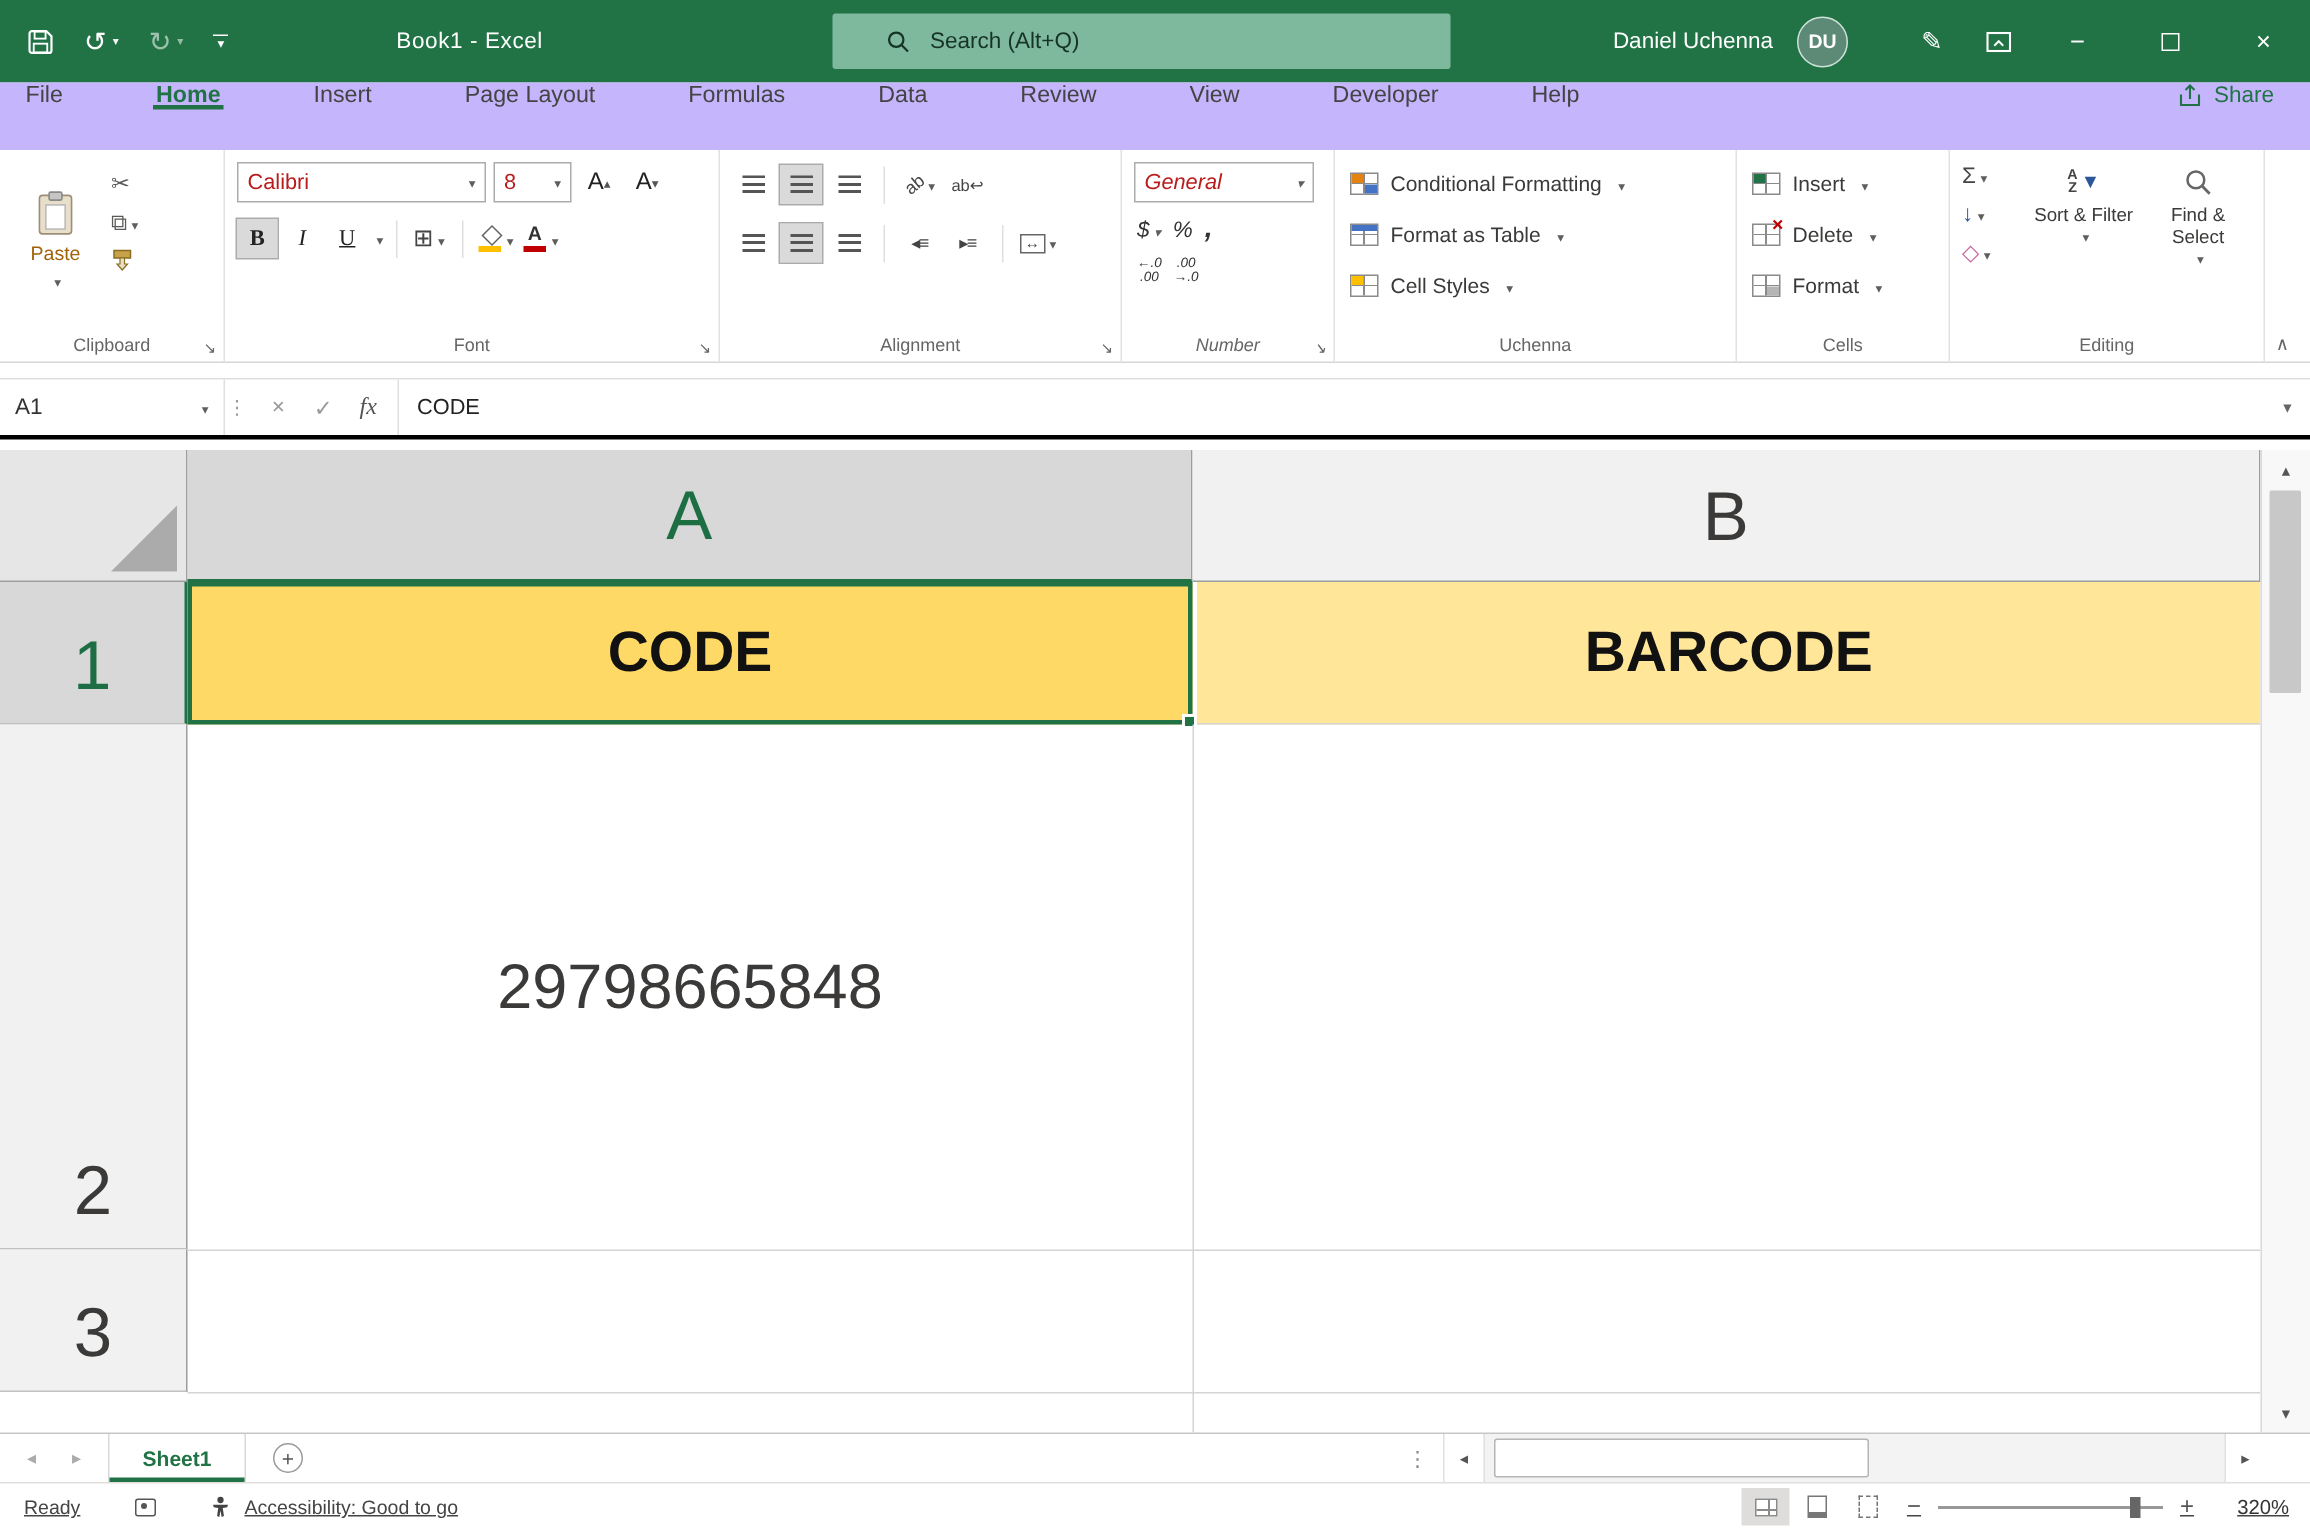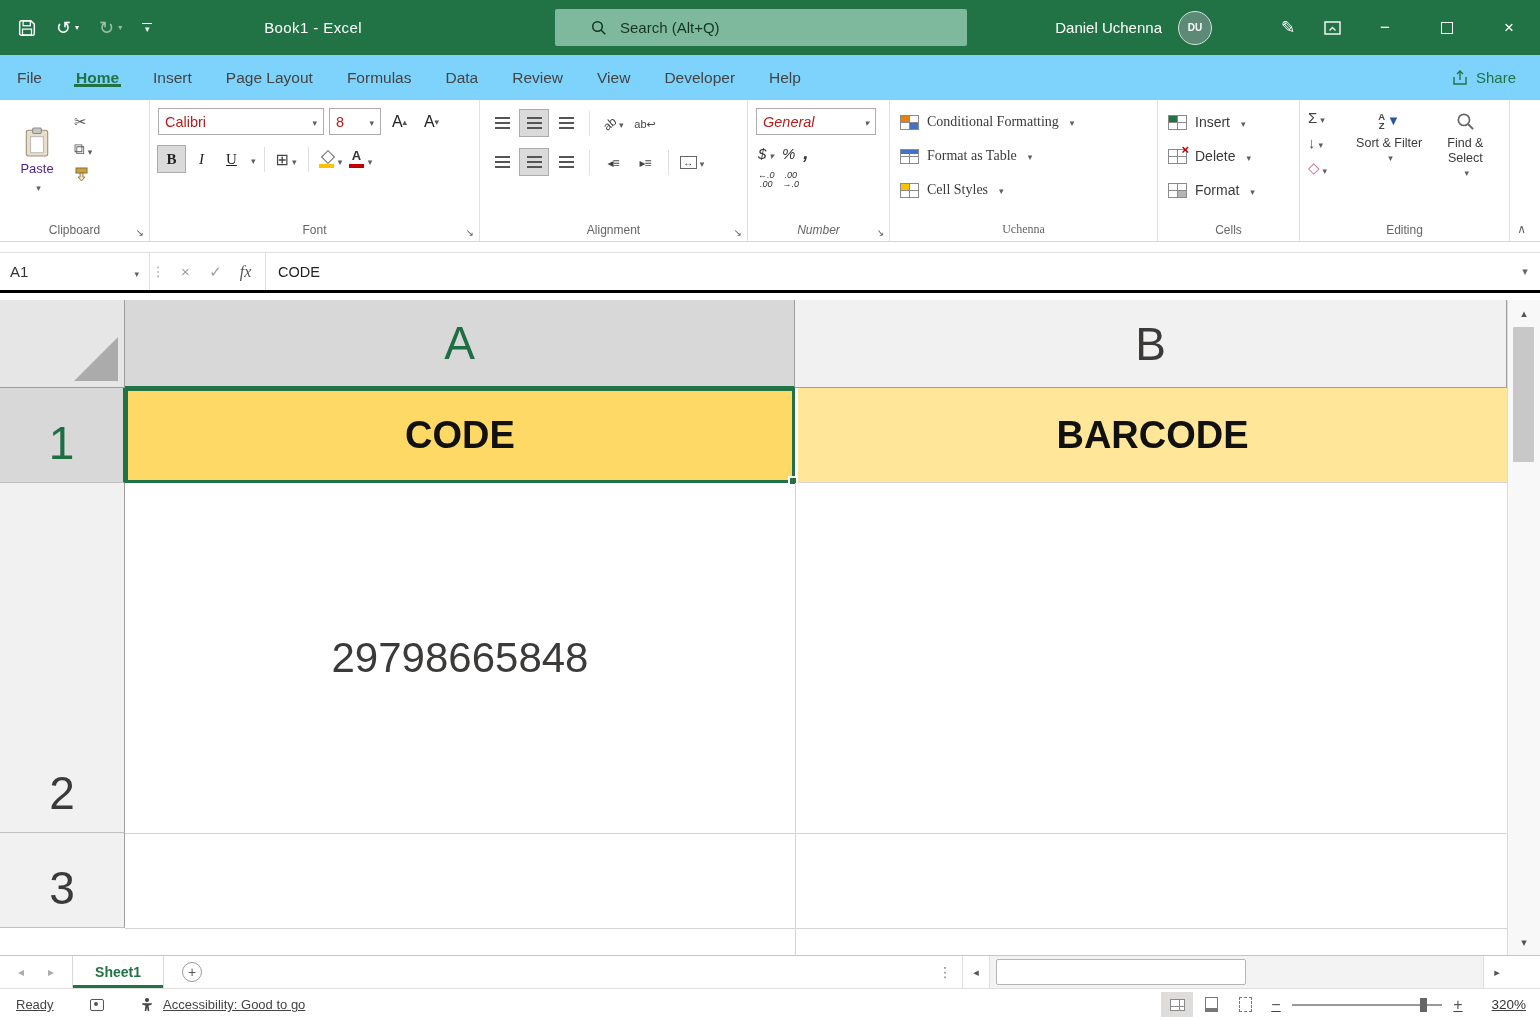--- a/index.html
+++ b/index.html
@@ -13,27 +13,27 @@
   .qbtn{display:flex;align-items:center;color:#fff;font-size:18px;line-height:1;}
   .qchev{font-size:8px;margin-left:4px;opacity:.95;}
   .dim{opacity:.55;}
   .qat-custom{display:flex;flex-direction:column;align-items:center;line-height:5px;font-size:9px;}
   .qat-custom .bar{width:10px;height:1.5px;background:#fff;margin-bottom:3px;}
   .tb-title{margin-left:112px;font-size:15px;white-space:nowrap;letter-spacing:.4px;}
   .tb-search{position:absolute;left:555px;top:9px;width:412px;height:37px;background:#7FB99D;border-radius:2px;
              display:flex;align-items:center;gap:13px;padding-left:36px;color:#163426;font-size:15px;}
   .account{margin-left:auto;display:flex;align-items:center;}
   .user-name{font-size:15px;margin-right:16px;}
-  .avatar{width:34px;height:34px;border-radius:50%;background:#5d8977;border:1px solid #cfe3d8;display:flex;align-items:center;justify-content:center;font-size:10px;font-weight:bold;margin-right:54px;}
+  .avatar{width:34px;height:34px;border-radius:50%;background:#5d8977;border:1px solid #cfe3d8;display:flex;align-items:center;justify-content:center;font-size:13px;font-weight:bold;margin-right:34px;}
   .tb-icon{width:44px;display:flex;justify-content:center;align-items:center;font-size:17px;}
   .winbtn{width:62px;height:55px;display:flex;align-items:center;justify-content:center;font-size:17px;}
   .max-box{width:12px;height:12px;border:1.5px solid #fff;display:inline-block;}
 
   
-  .tabrow{position:absolute;top:55px;left:0;right:0;height:45px;background:#7dd3fc;display:flex;align-items:center;font-size:15.5px;color:#444;}
+  .tabrow{position:absolute;top:55px;left:0;right:0;height:45px;background:#c4b5fd;display:flex;align-items:flex-start;font-size:15.5px;color:#444;gap:28px;}
   .rtab{display:flex;align-items:center;padding:0 17px;position:relative;white-space:nowrap;}
   .rtab.active{color:#217346;font-weight:bold;}
   .rtab.active::after{content:"";position:absolute;left:15px;right:15px;bottom:0;height:3px;background:#217346;}
   .share-btn{margin-left:auto;margin-right:24px;display:flex;align-items:center;gap:8px;color:#217346;font-size:15px;}
 
   
   .ribbon{position:absolute;top:100px;left:0;right:0;height:142px;background:#fff;border-bottom:1px solid #D8D6D4;display:flex;}
   .rgroup{position:relative;border-right:1px solid #E3E1DF;padding:5px 8px 26px;flex:none;}
   .rgroup-label{position:absolute;bottom:4px;left:0;right:0;text-align:center;font-size:12px;color:#666;}
   .launcher{position:absolute;bottom:3px;right:5px;font-size:10px;color:#666;}
@@ -41,21 +41,21 @@
   .chev::before{content:"▾";font-size:9px;color:#605E5C;}
   .chev{margin-left:3px;line-height:1;}
   .ribbon-collapse{position:absolute;right:14px;bottom:5px;color:#666;font-size:12px;}
   .ribbon-collapse::before{content:"∧";}
 
   .sbtn{display:flex;align-items:center;justify-content:center;color:#444;border-radius:2px;}
   .pressed{background:#DADADA;outline:1px solid #ABABAB;}
 
   
   .g-clipboard{width:150px;display:flex;gap:8px;}
-  .paste-btn{display:flex;flex-direction:column;align-items:center;justify-content:center;width:58px;gap:4px;font-size:13px;color:#4c1d95;}
+  .paste-btn{display:flex;flex-direction:column;align-items:center;justify-content:center;width:58px;gap:4px;font-size:13px;color:#a16207;}
   .clip-col{display:flex;flex-direction:column;gap:9px;padding-top:8px;}
   .clip-col .sbtn{justify-content:flex-start;font-size:15px;color:#5a5a58;}
   .i-cut::before{content:"✂";}
   .i-copy::before{content:"⧉";}
 
   
   .g-font{width:330px;}
   .frow{display:flex;align-items:center;gap:5px;}
   .frow1{margin-top:3px;}
   .frow2{margin-top:11px;gap:3px;}
@@ -94,21 +94,21 @@
 
   
   .g-number{width:142px;font-style:italic;}
   .num-combo{width:120px;margin-top:3px;}
   .nrow{display:flex;align-items:center;gap:8px;margin-top:7px;padding-left:2px;}
   .numsym{font-size:15px;color:#333;}
   .comma{font-size:19px;font-weight:bold;}
   .dec-btn{display:flex;flex-direction:column;align-items:center;line-height:9px;font-size:9px;color:#333;}
 
   
-  .g-styles{width:268px;font-family:Liberation Serif, serif;}
+  .g-styles{width:268px;}
   .g-cells{width:142px;}
   .list-row{display:flex;align-items:center;gap:8px;height:34px;font-size:14px;color:#3b3a39;padding-left:2px;white-space:nowrap;}
   .mgrid{width:19px;height:15px;border:1px solid #8a8a8a;background-color:#fff;position:relative;flex:none;
     background-image:linear-gradient(to right,transparent 8px,#8a8a8a 8px,#8a8a8a 9px,transparent 9px),
                      linear-gradient(to bottom,transparent 6px,#8a8a8a 6px,#8a8a8a 7px,transparent 7px);}
   .mgrid.cf::after{content:"";position:absolute;left:0;top:0;width:8px;height:6px;background:#E48312;}
   .mgrid.cf::before{content:"";position:absolute;right:0;bottom:0;width:8px;height:6px;background:#4472C4;}
   .mgrid.tbl::after{content:"";position:absolute;left:0;top:0;width:100%;height:4px;background:#4472C4;}
   .mgrid.sty::after{content:"";position:absolute;left:0;top:0;width:8px;height:6px;background:#FFC000;}
   .mgrid.ins::after{content:"";position:absolute;left:0;top:0;width:8px;height:6px;background:#217346;}

